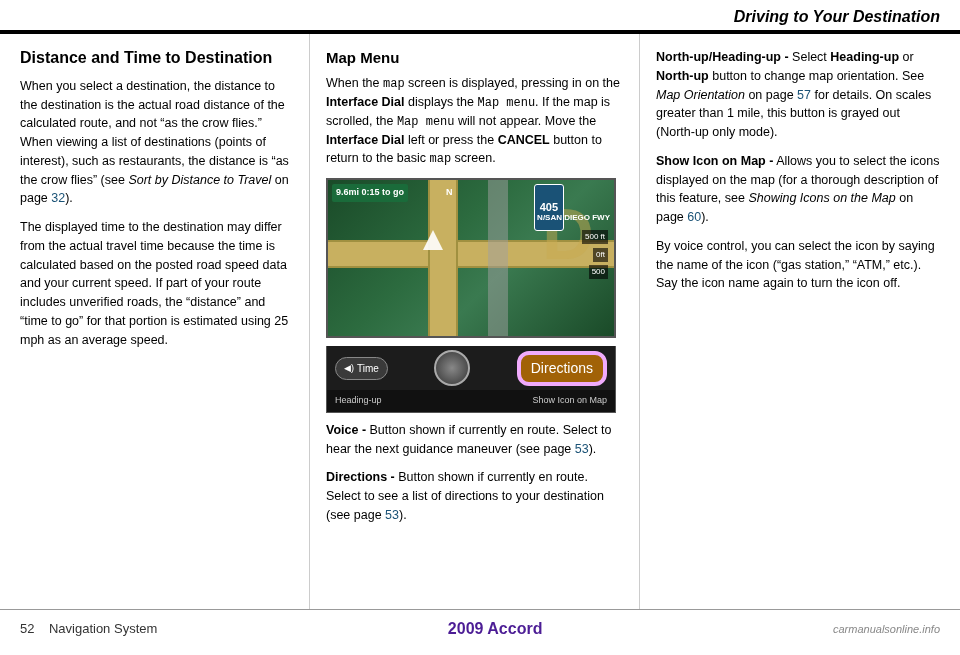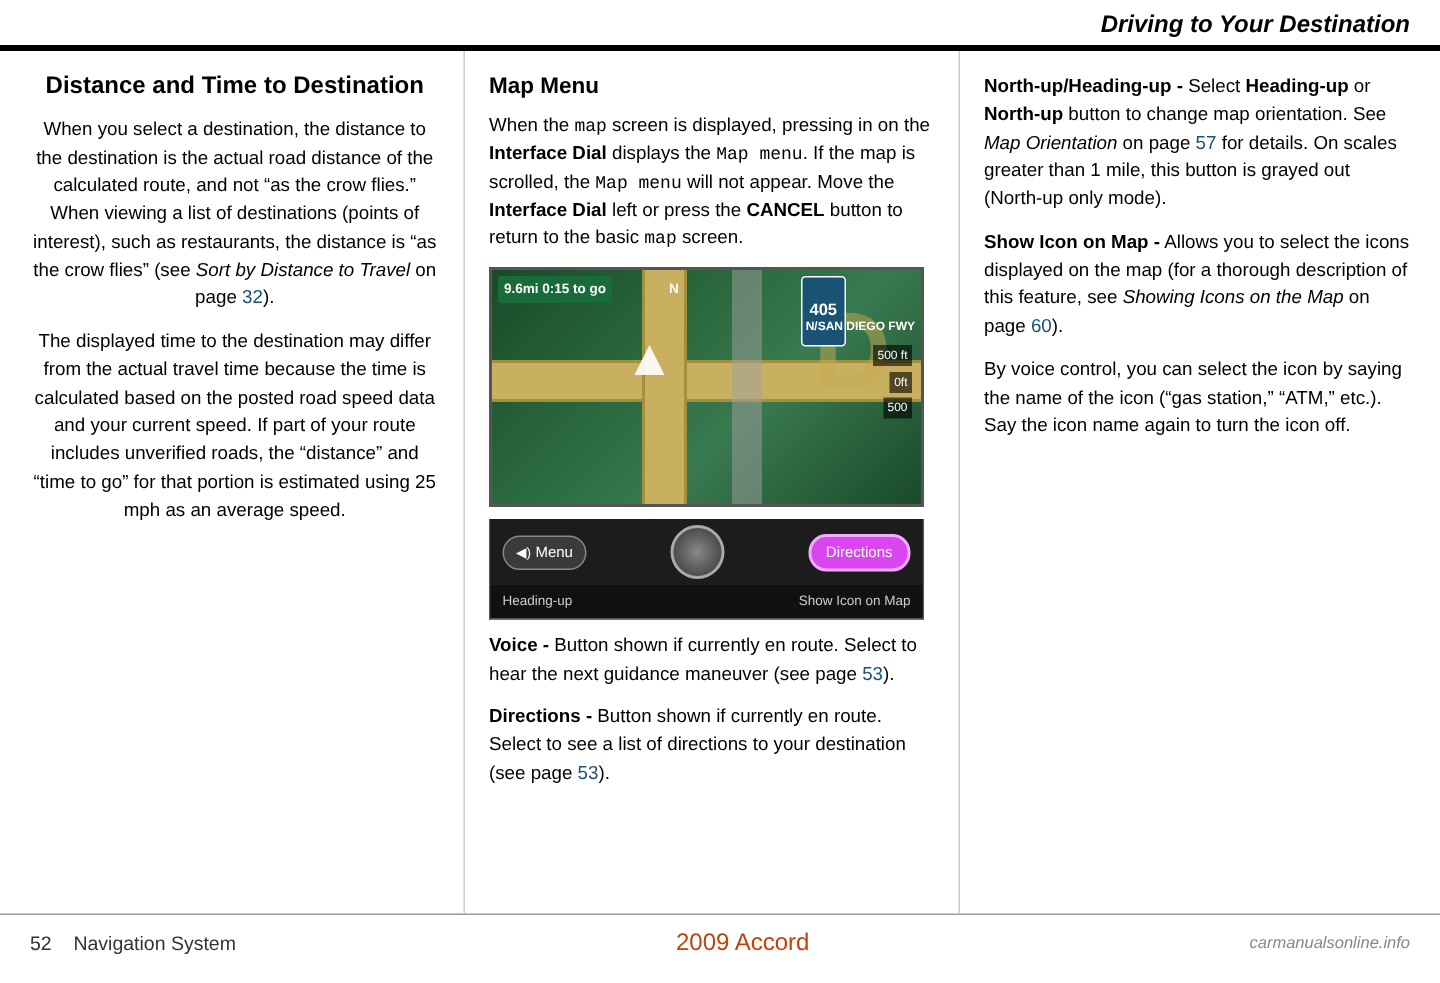--- a/index.html
+++ b/index.html
@@ -29,21 +29,20 @@
       height: calc(655px - 42px - 38px);
     }
 
     
     .col-left {
       width: 310px;
       padding: 14px 16px 10px 20px;
       border-right: 1px solid #ccc;
       font-size: 12.5px;
       line-height: 1.5;
-      text-align: center;
     }
 
     
     .col-middle {
       width: 330px;
       padding: 14px 16px 10px 16px;
       border-right: 1px solid #ccc;
       font-size: 12.5px;
       line-height: 1.5;
     }
@@ -225,26 +224,26 @@
     .map-compass {
       position: absolute;
       top: 6px;
       left: 118px;
       color: #fff;
       font-size: 9px;
       font-weight: bold;
     }
 
     .map-btn {
-      background: #d946ef;
-      color: #fff;
-      font-size: 10px;
+      background: #a16207;
+      color: #fff;
+      font-size: 14px;
       padding: 3px 10px;
       border-radius: 12px;
-      border: 2px solid #f0abfc;
+      border: 4px solid #f0abfc;
       cursor: pointer;
     }
 
     .map-btn-voice {
       display: flex;
       align-items: center;
       gap: 3px;
       background: #3a3a3a;
       color: #fff;
       font-size: 10px;
@@ -285,22 +284,22 @@
     }
 
     .footer-left {
       font-size: 13px;
       color: #333;
       text-align: right;
     }
 
     .footer-center {
       font-size: 16px;
-      font-weight: normal;
-      color: #c2410c;
+      font-weight: bold;
+      color: #4c1d95;
     }
 
     .footer-right {
       font-size: 11px;
       color: #888;
       font-style: italic;
     }
   </style>
 </head>
 <body>
@@ -352,21 +351,21 @@
       <div class="map-ft-label2">0ft</div>
       <div class="map-ft-label3">500</div>
 
       <div class="map-arrow"></div>
     </div>
 
     <div style="background:#222; border: 1px solid #555; border-top:none; width:290px;">
       <div style="display:flex; align-items:center; justify-content:space-between; padding:4px 8px; background:#1c1c1c;">
         <div class="map-btn-voice">
           <span style="font-size:9px;">◀)</span>
-          <span style="font-size:10px; color:#fff;"> Menu</span>
+          <span style="font-size:10px; color:#fff;"> Time</span>
         </div>
         <div class="map-btn-round"></div>
         <div class="map-btn">Directions</div>
       </div>
       <div style="display:flex; justify-content:space-between; background:#111; padding:4px 8px;">
         <span class="map-label-sm">Heading-up</span>
         <span class="map-label-sm">Show Icon on Map</span>
       </div>
     </div>
 

